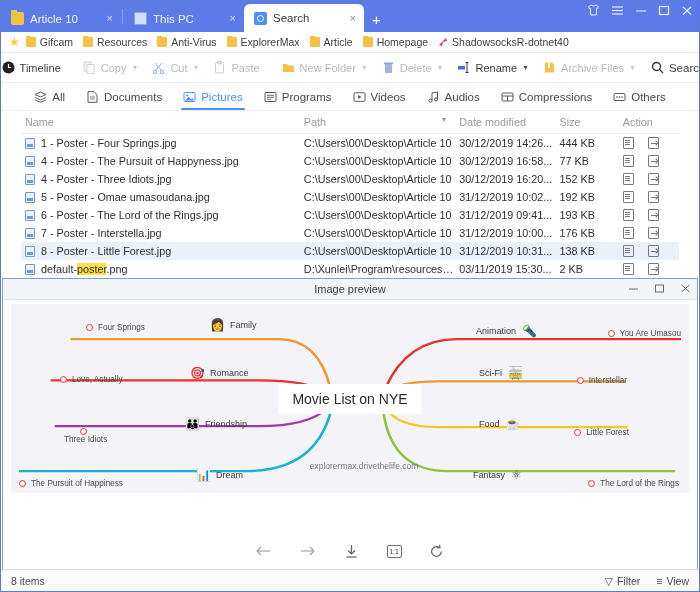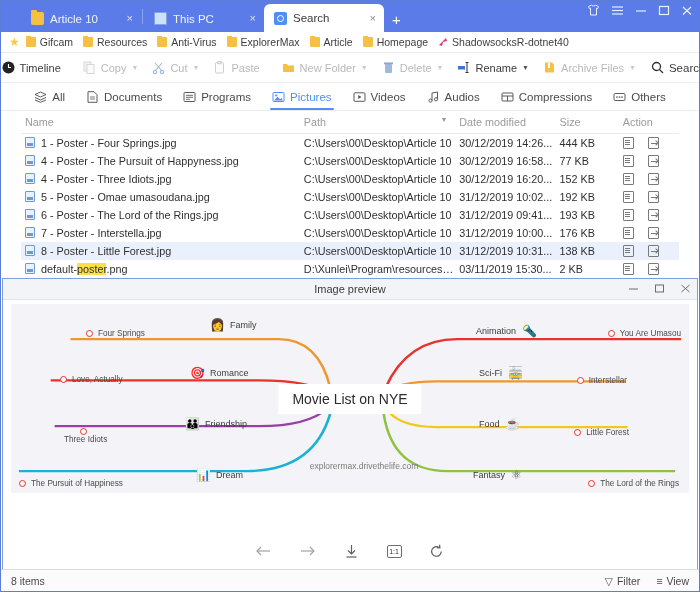--- a/index.html
+++ b/index.html
@@ -17,21 +17,21 @@
     display: flex; flex-direction: column;
   }
 
   
   .tabbar {
     height: 31px;
     background: #5b7ce8;
     display: flex;
     align-items: flex-end;
     position: relative;
-    padding-left: 20px;
+    padding-left: 0;
     flex: none;
   }
   .tab {
     height: 27px;
     display: flex; align-items: center;
     padding: 0 8px 0 10px;
     min-width: 120px;
     font-size: 11.5px;
     color: #eef2ff;
     position: relative;
@@ -123,21 +123,21 @@
     font-size:10.8px;
   }
   .ftable td {
     padding:3px 0 3px 4px; color:#2f2f2f;
     white-space:nowrap; overflow:hidden; text-overflow:ellipsis;
     height:17px;
   }
   .ftable tr.sel td { background:#eaf1fc; }
   .col-name{width:278px;} .col-path{width:155px;} .col-date{width:100px;}
   .col-size{width:63px;} .col-action{width:60px;}
-  .fname { display:flex; }
+  .fname { display:flex; align-items:center; }
   .fimgicon {
     width:10px;height:11px;flex:none;margin-right:6px;
     background:#eaf1fc;border:1px solid #6d9ad6;border-radius:1px;position:relative;
   }
   .fimgicon::after{content:"";position:absolute;left:1px;bottom:1px;width:6px;height:3px;background:#6d9ad6;}
   mark { background:#fde047; color:#2f2f2f; }
   .sortcaret{ float:right; font-size:7px; color:#999; margin-right:8px;}
   .actcell { display:flex; gap:14px; align-items:center; }
   .actico {
     width:11px;height:12px;border:1px solid #7a7a7a;border-radius:1px;
@@ -429,42 +429,42 @@
         <svg width="13" height="12" viewBox="0 0 13 12">
             <path d="M2 0.7 L8 0.7 L11 3.7 L11 11.3 L2 11.3 Z" fill="none" stroke="#5a5a5a" stroke-width="1"></path>
             <g stroke="#5a5a5a" stroke-width="0.8">
               <line x1="4" y1="6" x2="9" y2="6"></line>
               <line x1="4" y1="8" x2="9" y2="8"></line>
             </g>
           </svg>
       </span>
       <span>Documents</span>
     </div>
+    <div class="cat active">
+      <span class="caticon">
+        <svg width="13" height="12" viewBox="0 0 13 12">
+            <rect x="1" y="1.5" width="11" height="9" rx="1" fill="none" stroke="#4f8ef7" stroke-width="1"></rect>
+            <circle cx="4.2" cy="4.5" r="1.1" fill="#4f8ef7"></circle>
+            <path d="M2 9.5 L5.5 5.8 L8 8.2 L9.5 7 L11 9.5 Z" fill="#4f8ef7"></path>
+          </svg>
+      </span>
+      <span>Pictures</span>
+    </div>
     <div class="cat">
       <span class="caticon">
         <svg width="13" height="12" viewBox="0 0 13 12">
             <rect x="1" y="1.5" width="11" height="9" rx="1" fill="none" stroke="#5a5a5a" stroke-width="1"></rect>
             <g stroke="#5a5a5a" stroke-width="0.9">
               <line x1="3" y1="4.3" x2="10" y2="4.3"></line>
               <line x1="3" y1="6.3" x2="10" y2="6.3"></line>
               <line x1="3" y1="8.3" x2="7" y2="8.3"></line>
             </g>
           </svg>
       </span>
       <span>Programs</span>
-    </div>
-    <div class="cat active">
-      <span class="caticon">
-        <svg width="13" height="12" viewBox="0 0 13 12">
-            <rect x="1" y="1.5" width="11" height="9" rx="1" fill="none" stroke="#4f8ef7" stroke-width="1"></rect>
-            <circle cx="4.2" cy="4.5" r="1.1" fill="#4f8ef7"></circle>
-            <path d="M2 9.5 L5.5 5.8 L8 8.2 L9.5 7 L11 9.5 Z" fill="#4f8ef7"></path>
-          </svg>
-      </span>
-      <span>Pictures</span>
     </div>
     <div class="cat">
       <span class="caticon">
         <svg width="13" height="12" viewBox="0 0 13 12">
             <rect x="1" y="1.8" width="11" height="8.5" rx="1" fill="none" stroke="#5a5a5a" stroke-width="1"></rect>
             <path d="M5.2 4 L8.5 6 L5.2 8 Z" fill="#5a5a5a"></path>
           </svg>
       </span>
       <span>Videos</span>
     </div>
@@ -693,21 +693,21 @@
           <path d="M40 87 L250 87 Q300 87 320 101" fill="none" stroke="#e8322a" stroke-width="2.6"></path>
           <path d="M44 139 L250 139 Q300 139 320 118" fill="none" stroke="#9b3fa8" stroke-width="2.6"></path>
           <path d="M8 190 L238 190 Q305 190 322 125" fill="none" stroke="#18b2d4" stroke-width="2.6"></path>
 
           <path d="M676 40 L450 40 Q400 40 378 95" fill="none" stroke="#e8322a" stroke-width="2.6"></path>
           <path d="M620 88 L430 88 Q390 88 378 101" fill="none" stroke="#f0962e" stroke-width="2.6"></path>
           <path d="M622 140 L430 140 Q390 140 378 118" fill="none" stroke="#f2c81e" stroke-width="2.6"></path>
           <path d="M670 190 L440 190 Q385 190 376 125" fill="none" stroke="#8fc33f" stroke-width="2.6"></path>
         </svg>
 
-        <div class="mnode" style="left:75px;top:25px;">
+        <div class="mnode" style="left:75px;top:19px;">
           <span class="bullet"></span>
           <span>Four Springs</span>
         </div>
         <div class="mnode" style="left:49px;top:71px;">
           <span class="bullet"></span>
           <span>Love, Actually</span>
         </div>
         <div class="mnode" style="left:53px;top:124px;flex-direction:column;">
           <span class="bullet"></span>
           <span>Three Idiots</span>

